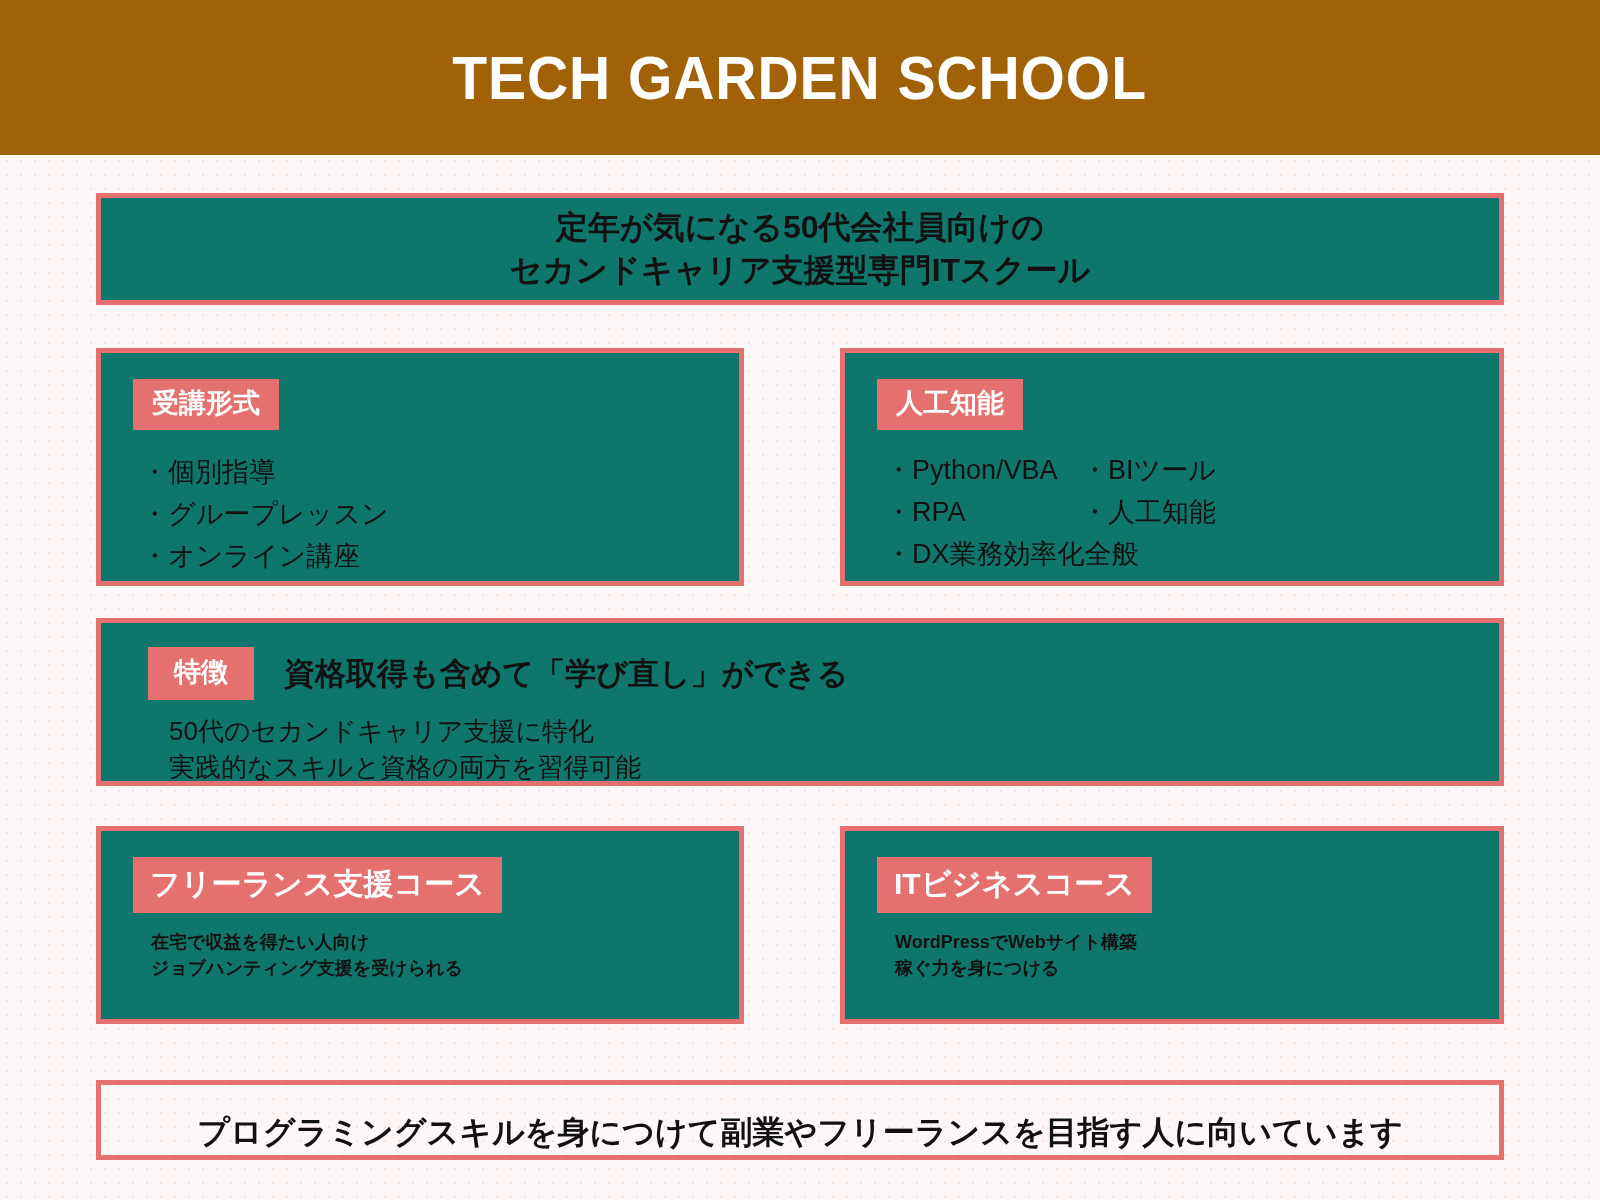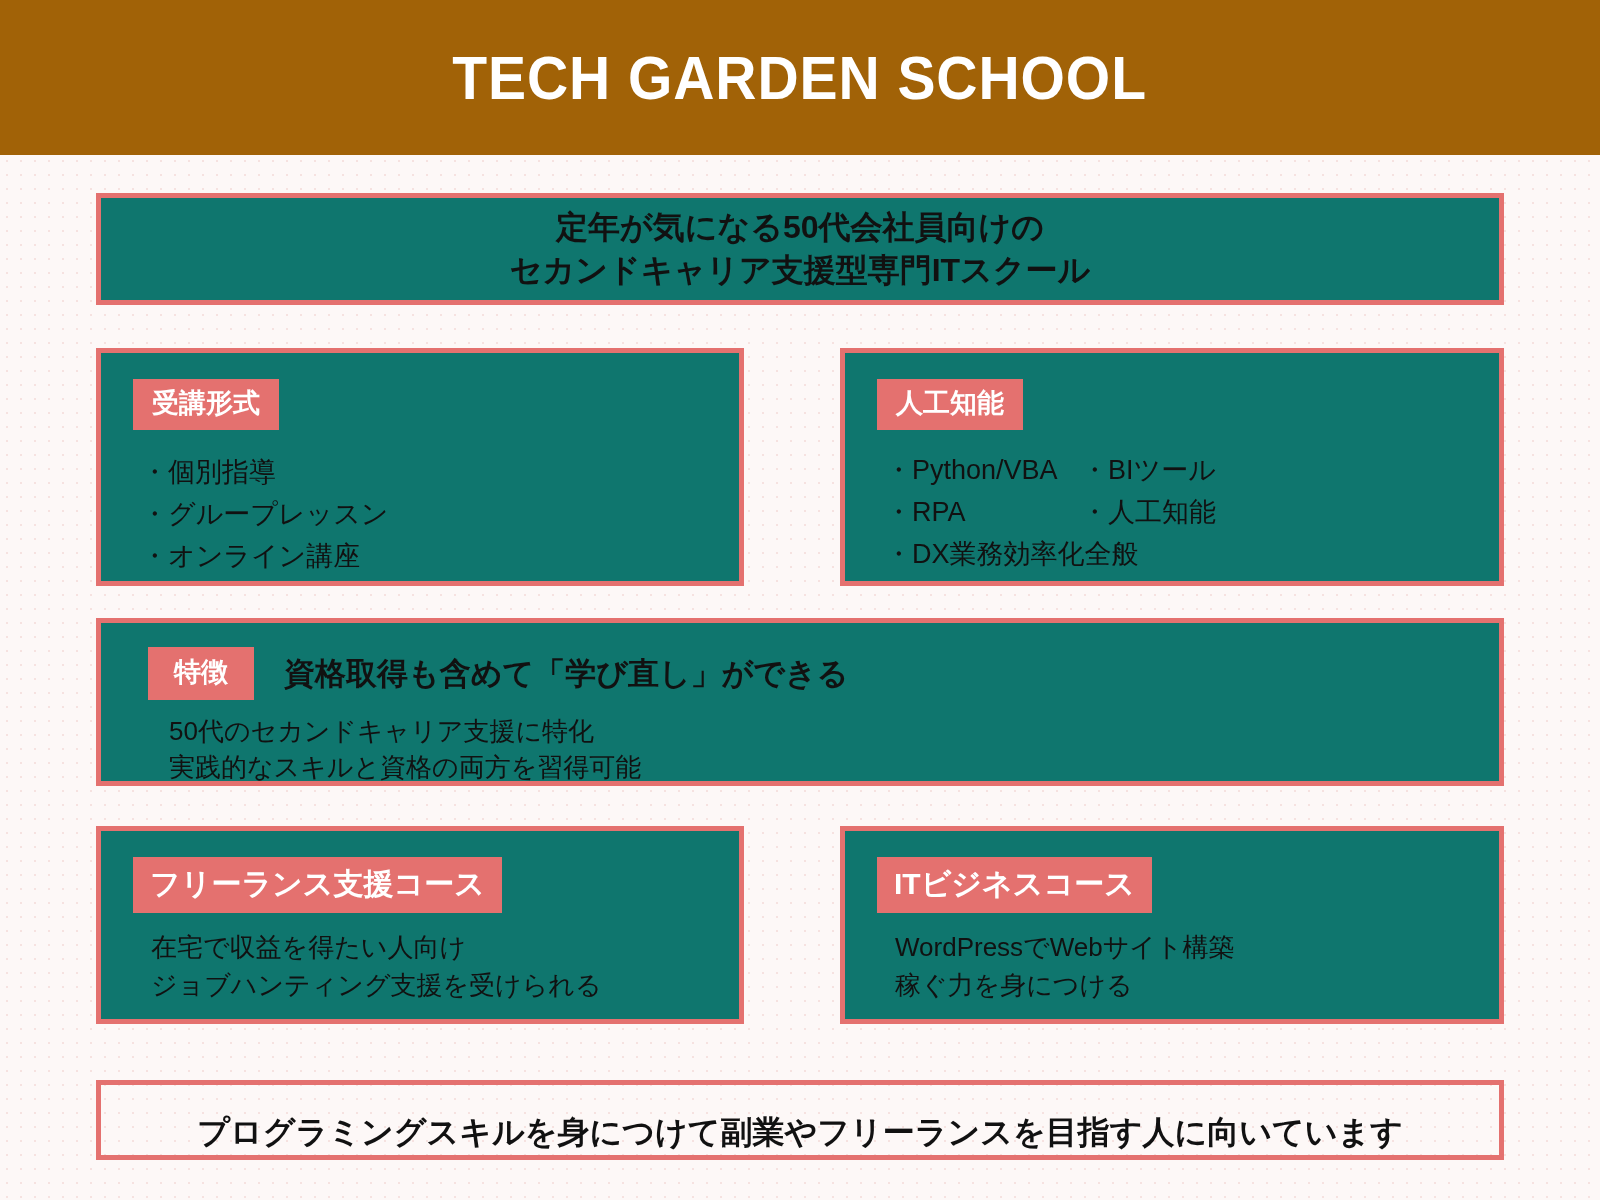--- a/index.html
+++ b/index.html
@@ -124,22 +124,23 @@
     line-height: 1.55;
     white-space: nowrap;
   }
   .bullets-grid li::before {
     content: "・";
   }
   .span2 { grid-column: 1 / span 2; }
 
   .body-lines {
     margin: 16px 0 0 18px;
-    font-size: 26px;
+    font-size: 18px;
     line-height: 1.45;
+    font-weight: bold;
   }
   .body-lines div { white-space: nowrap; }
 
   
   .feature-panel {
     left: 96px;
     top: 618px;
     width: 1408px;
     height: 168px;
   }

